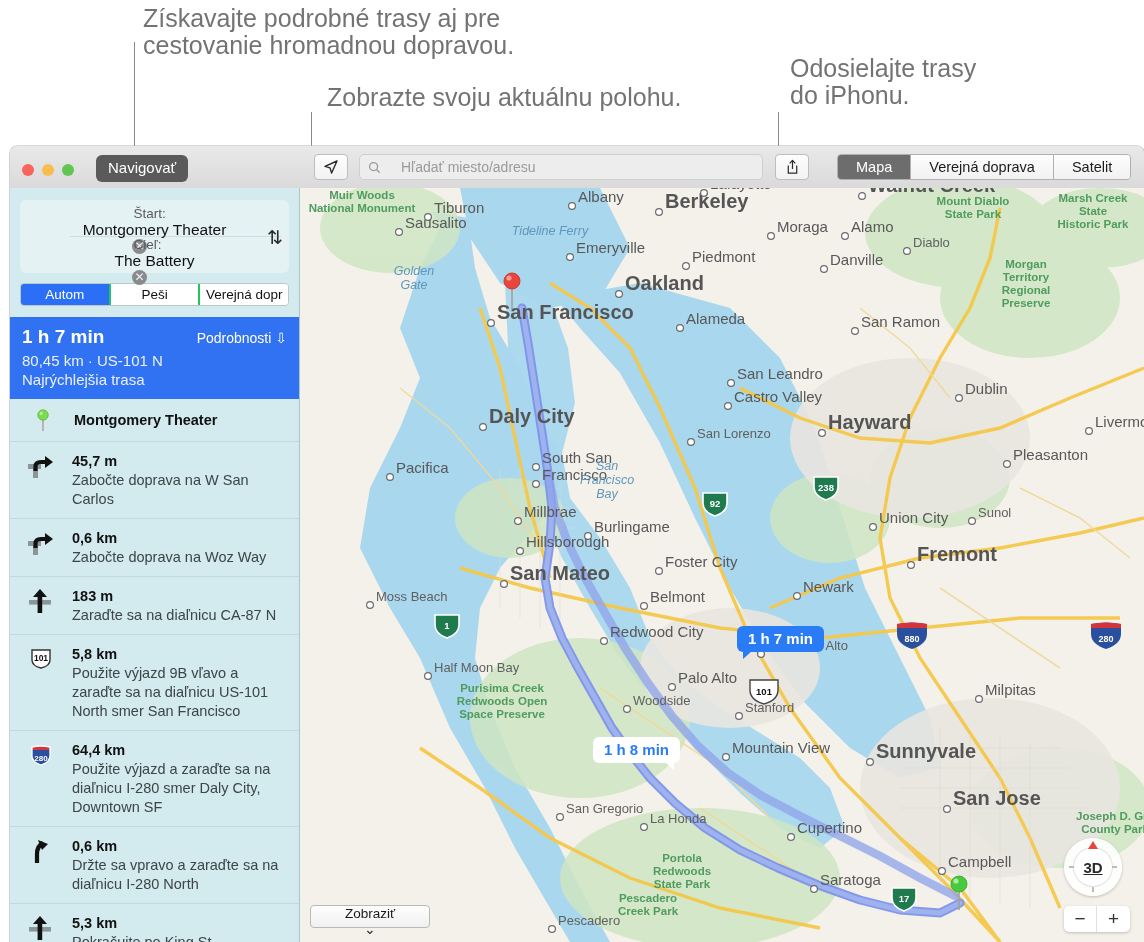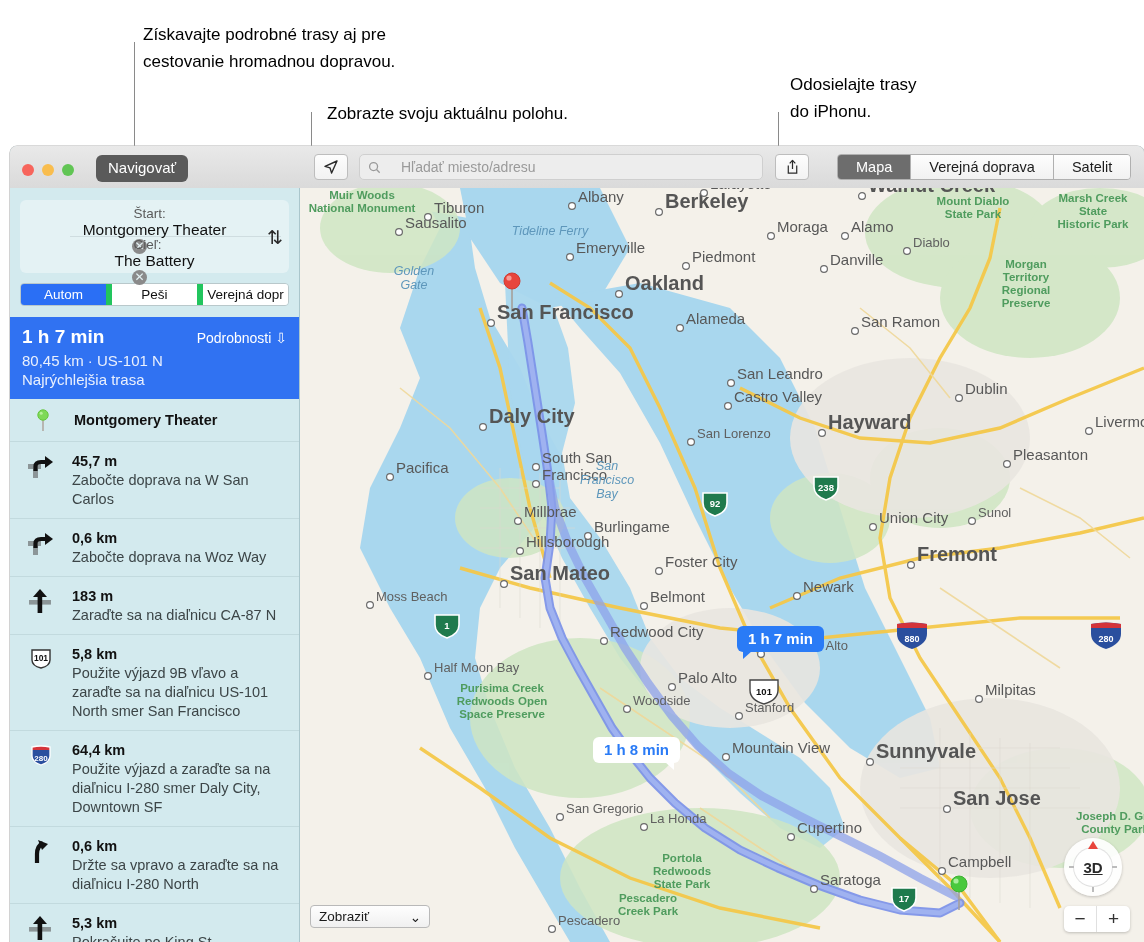--- a/index.html
+++ b/index.html
@@ -7,25 +7,24 @@
     width: 1144px; height: 942px;
     background: #ffffff;
     font-family: "Liberation Sans", sans-serif;
     overflow: hidden;
   }
   #root { position: relative; width: 1144px; height: 942px; }
 
   
   .callout {
     position: absolute;
-    font-size: 17px;
+    font-size: 25px;
     line-height: 27px;
-    color: #000000;
+    color: #737373;
     white-space: pre-line;
-    margin-top: 16px;
   }
   #callout-transit { left: 143px; top: 5px; }
   #callout-location { left: 327px; top: 84px; }
   #callout-share { left: 790px; top: 55px; }
 
   .leader {
     position: absolute;
     width: 1px;
     background: #8a8a8a;
   }
@@ -151,21 +150,21 @@
   #mode-seg {
     margin: 10px 10px 0 10px;
     display: flex; height: 23px;
     border: 1px solid #b9c8cb;
     border-radius: 4px; overflow: hidden;
     font-size: 13.5px;
   }
   #mode-seg .seg {
     flex: 1; display: flex; align-items: center; justify-content: center;
     background: #fff; color: #111;
-    border-right: 6px solid #22c55e;
+    border-right: 2px solid #22c55e;
   }
   #mode-seg .seg:last-child { border-right: none; }
   #mode-seg .seg.active { background: #2a6ff5; color: #fff; }
 
   #route-summary {
     margin-top: 11px;
     background: #3072f2;
     color: #fff;
     padding: 9px 12px 11px 12px;
   }
@@ -236,20 +235,21 @@
     position: absolute;
     left: 10px; bottom: 14px;
     width: 120px; height: 23px;
     background: linear-gradient(to bottom,#fefefe,#f0f0f0);
     border: 1px solid #b9b9b9;
     border-radius: 4px;
     display: flex; align-items: center;
     padding: 0 8px;
     font-size: 13.5px; color: #1a1a1a;
     justify-content: space-between;
+    flex-direction: column;
   }
   #compass {
     position: absolute; right: 22px; bottom: 46px;
     width: 58px; height: 58px; border-radius: 50%;
     background: rgba(255,255,255,0.9);
     box-shadow: 0 1px 3px rgba(0,0,0,.22);
     display: flex; align-items: center; justify-content: center;
   }
   #compass .inner {
     width: 38px; height: 38px; border-radius: 50%;

